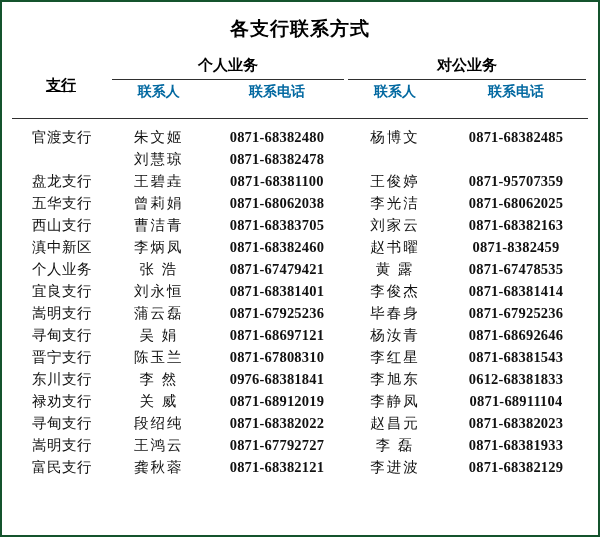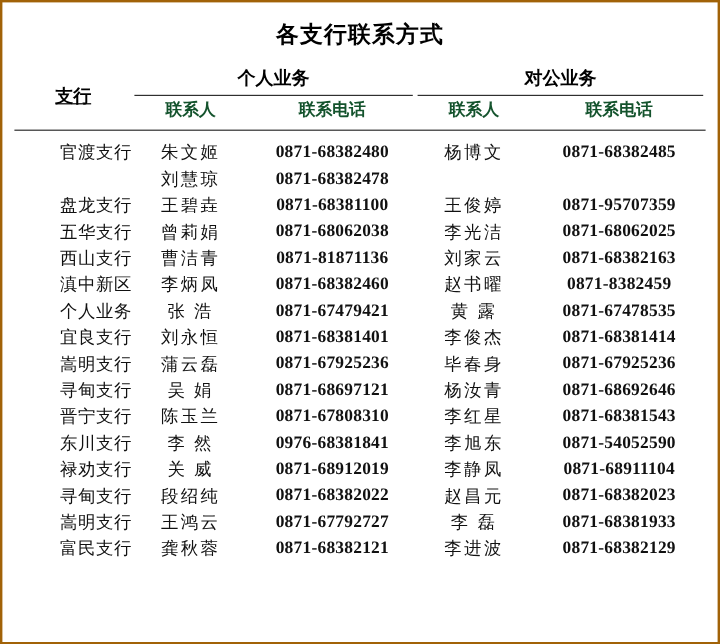--- a/index.html
+++ b/index.html
@@ -12,21 +12,21 @@
     background: #ffffff;
     font-family: "Liberation Serif", "DejaVu Serif", serif;
     color: #111111;
     overflow: hidden;
   }
   .page {
     position: relative;
     width: 600px;
     height: 537px;
     box-sizing: border-box;
-    border: 2px solid #a16207;
+    border: 2px solid #14532d;
     background: #ffffff;
   }
   .inner {
     position: absolute;
     top: 0;
     left: 0;
     right: 0;
     bottom: 0;
     padding: 8px 10px 6px 10px;
     box-sizing: border-box;
@@ -54,22 +54,22 @@
     text-align: center;
     font-size: 15px;
     font-weight: bold;
     padding: 2px 0 3px 0;
     color: #000000;
   }
   .sub-head td {
     text-align: center;
     font-size: 14px;
     font-weight: bold;
-    padding: 2px 0 6px 0;
-    color: #14532d;
+    padding: 2px 0 16px 0;
+    color: #0369a1;
   }
   .branch-head {
     text-align: center;
     font-size: 16px;
     font-weight: bold;
     vertical-align: middle;
     color: #000000;
     text-decoration: underline;
   }
   .rule-row td {
@@ -88,21 +88,21 @@
     font-size: 0;
     line-height: 0;
     margin: 0 2px;
   }
   tbody.body td {
     font-size: 14.5px;
     padding: 1.5px 0;
     white-space: nowrap;
   }
   td.branch {
-    text-align: right;
+    text-align: center;
     padding-left: 2px !important;
     letter-spacing: 0.5px;
   }
   td.name {
     text-align: center;
     letter-spacing: 2px;
   }
   td.phone {
     text-align: center;
     font-family: "Liberation Serif", "DejaVu Serif", serif;
@@ -183,21 +183,21 @@
           <tr>
             <td class="branch">五华支行</td>
             <td class="name">曾莉娟</td>
             <td class="phone">0871-68062038</td>
             <td class="name">李光洁</td>
             <td class="phone">0871-68062025</td>
           </tr>
           <tr>
             <td class="branch">西山支行</td>
             <td class="name">曹洁青</td>
-            <td class="phone">0871-81871136</td>
+            <td class="phone">0871-68383705</td>
             <td class="name">刘家云</td>
             <td class="phone">0871-68382163</td>
           </tr>
           <tr>
             <td class="branch">滇中新区</td>
             <td class="name">李炳凤</td>
             <td class="phone">0871-68382460</td>
             <td class="name">赵书曜</td>
             <td class="phone">0871-8382459</td>
           </tr>
@@ -234,21 +234,21 @@
             <td class="name">陈玉兰</td>
             <td class="phone">0871-67808310</td>
             <td class="name">李红星</td>
             <td class="phone">0871-68381543</td>
           </tr>
           <tr>
             <td class="branch">东川支行</td>
             <td class="name">李 然</td>
             <td class="phone">0976-68381841</td>
             <td class="name">李旭东</td>
-            <td class="phone">0871-54052590</td>
+            <td class="phone">0612-68381833</td>
           </tr>
           <tr>
             <td class="branch">禄劝支行</td>
             <td class="name">关 威</td>
             <td class="phone">0871-68912019</td>
             <td class="name">李静凤</td>
             <td class="phone">0871-68911104</td>
           </tr>
           <tr>
             <td class="branch">寻甸支行</td>

